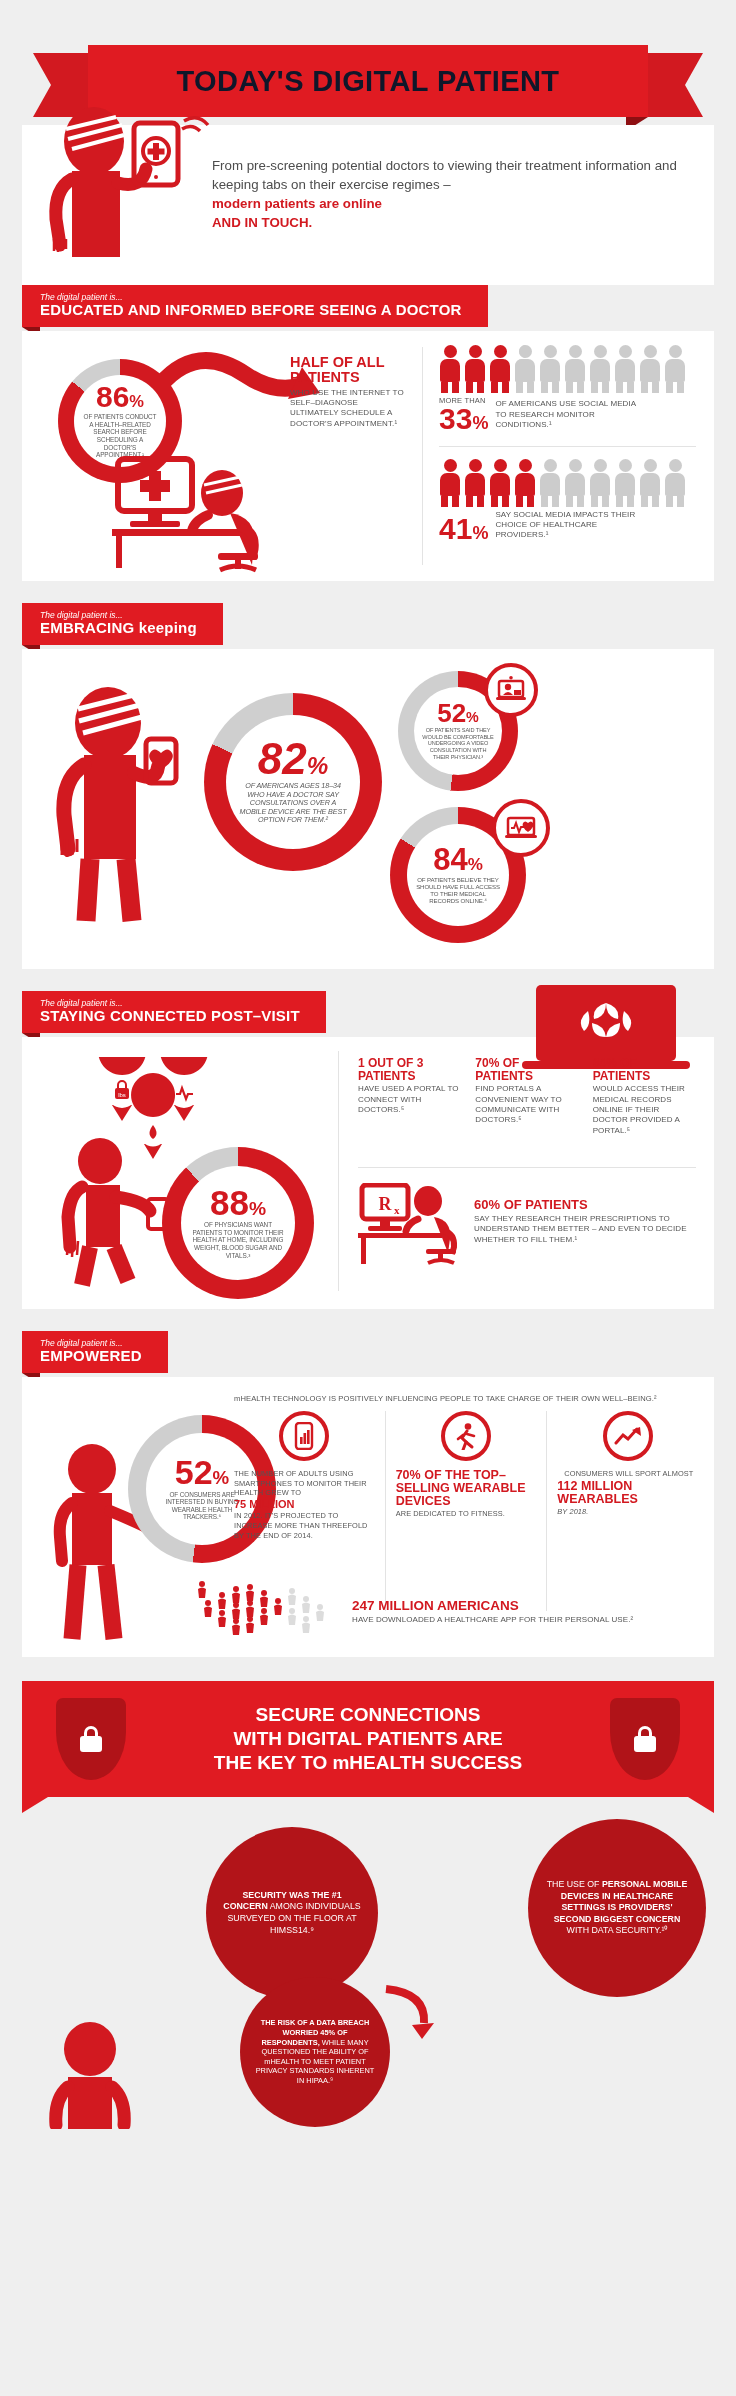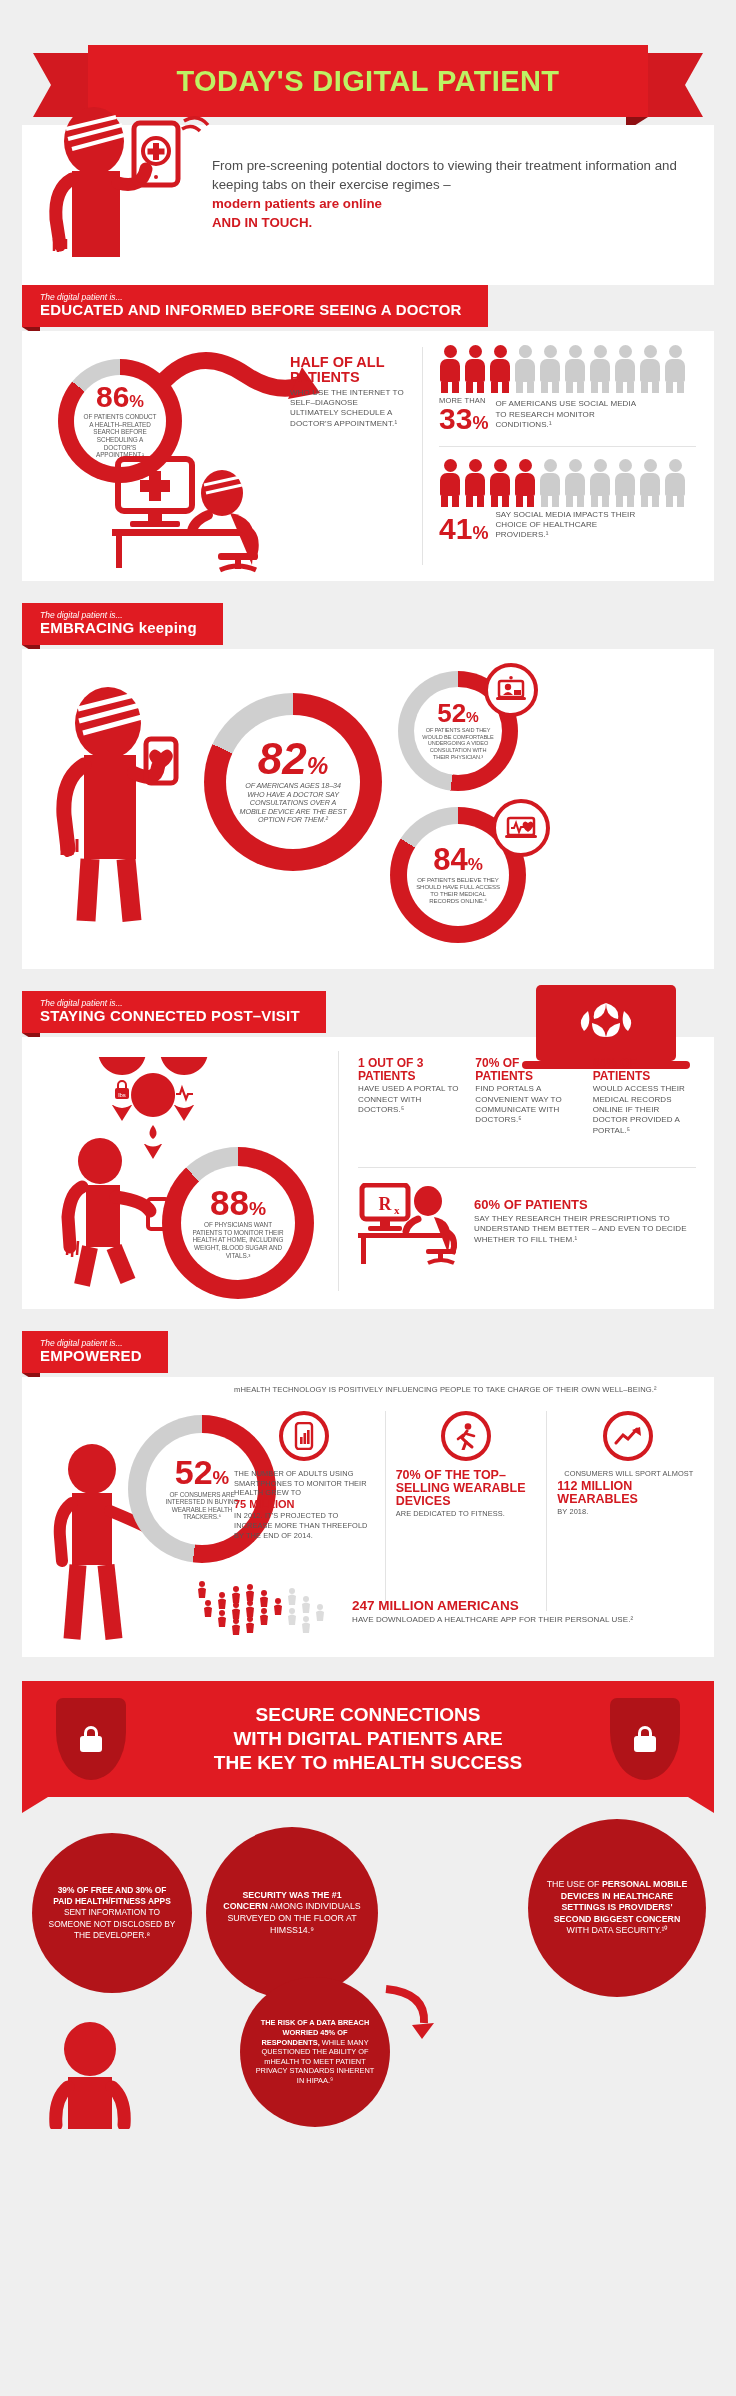--- a/index.html
+++ b/index.html
@@ -21,21 +21,21 @@
   .ribbon-tail-l { left:33px; clip-path: polygon(0 0, 100% 0, 100% 100%, 0 100%, 18px 50%); }
   .ribbon-tail-r { right:33px; clip-path: polygon(0 0, 100% 0, calc(100% - 18px) 50%, 100% 100%, 0 100%); }
   .ribbon-fold-l, .ribbon-fold-r { position:absolute; top:72px; width:22px; height:14px; background:#8e0f12; }
   .ribbon-fold-l { left:88px; clip-path: polygon(0 0, 100% 0, 100% 100%); }
   .ribbon-fold-r { right:88px; clip-path: polygon(0 0, 100% 0, 0 100%); }
   .ribbon-main {
     position:absolute; left:88px; right:88px; top:0; height:72px;
     background:#e01b22; display:flex; align-items:center; justify-content:center;
   }
   .ribbon-main h1 {
-    color:#bef264; font-size:29px; font-weight:bold; letter-spacing:0.4px;
+    color:#0f172a; font-size:29px; font-weight:bold; letter-spacing:0.4px;
     font-family:"Liberation Sans", sans-serif;
   }
 
   
   .panel { background:#fff; margin: 0 22px; position:relative; }
 
   
   .intro { height: 140px; display:flex; padding: 14px 0 0 0; }
   .intro-fig { width: 190px; position:relative; }
   .intro-text { flex:1; padding: 18px 30px 0 0; font-size:13.3px; line-height:1.42; color:#4d4d4d; }
@@ -586,21 +586,21 @@
       <div class="donut" style="position:absolute; left:106px; top:38px; width:148px; height:148px;
                   background: conic-gradient(from 0deg, #d21920 0% 52%, #cfcfcf 52% 100%);">
         <div class="hole" style="width:112px;height:112px;">
           <div class="pct" style="font-size:34px;">
             <span>52</span><span class="sym">%</span>
           </div>
           <div class="cap" style="font-size:6.4px; padding:3px 10px 0;">OF CONSUMERS ARE INTERESTED IN BUYING WEARABLE HEALTH TRACKERS.⁶</div>
         </div>
       </div>
 
-      <div class="small-cap" style="position:absolute; left:212px; top:8px; right:18px; font-size:7.6px;">mHEALTH TECHNOLOGY IS POSITIVELY INFLUENCING PEOPLE TO TAKE CHARGE OF THEIR OWN WELL–BEING.²</div>
+      <div class="small-cap" style="position:absolute; left:212px; top:17px; right:18px; font-size:7.6px;">mHEALTH TECHNOLOGY IS POSITIVELY INFLUENCING PEOPLE TO TAKE CHARGE OF THEIR OWN WELL–BEING.²</div>
 
       <div style="position:absolute; left:212px; top:34px; right:16px; display:flex; gap:10px;">
 
         <div style="flex:1;">
           <div class="icirc" style="width:50px;height:50px;margin:0 auto 8px;">
             <svg width="20" height="28" viewBox="0 0 20 28">
               <rect x="2" y="1" width="16" height="26" rx="3" fill="none" stroke="#d21920" stroke-width="2.4"></rect>
               <rect x="6" y="15" width="2.6" height="7" fill="#d21920"></rect>
               <rect x="9.5" y="11" width="2.6" height="11" fill="#d21920"></rect>
               <rect x="13" y="8" width="2.6" height="14" fill="#d21920"></rect>
@@ -631,21 +631,21 @@
 
         <div style="flex:1;">
           <div class="icirc" style="width:50px;height:50px;margin:0 auto 8px;">
             <svg width="28" height="20" viewBox="0 0 28 20">
               <path d="M2 17 l7 -8 l5 4 l9 -10" stroke="#d21920" stroke-width="3" fill="none" stroke-linecap="round"></path>
               <polygon points="26,1 27,10 18,4" fill="#d21920"></polygon>
             </svg>
           </div>
           <div class="small-cap" style="font-size:7.4px;margin-left:7px;">CONSUMERS WILL SPORT ALMOST</div>
           <div class="redhead" style="font-size:12.5px; line-height:1.05; margin:1px 0;">112 MILLION WEARABLES</div>
-          <div class="small-cap" style="font-size:7.4px;">BY 2018.</div>
+          <div class="small-cap" style="font-size:7.4px;font-style:italic;">BY 2018.</div>
         </div>
       </div>
 
       <div style="position:absolute; left:176px; bottom:14px; right:20px; display:flex; align-items:center; gap:14px;">
         <svg width="140" height="62" viewBox="0 0 140 62">
           <g fill="#d21920">
             <g id="pp">
                 <circle cx="4" cy="3" r="3"></circle>
                 <path d="M0 8 q4 -3 8 0 l-1 9 h-6 z"></path>
               </g>
@@ -719,23 +719,20 @@
     </div>
   </div>
 
   <div style="position:relative; margin:0 22px; height:16px;">
     <div style="position:absolute;left:0;top:0;width:0;height:0;border-left:26px solid #e01b22;border-bottom:16px solid transparent;"></div>
     <div style="position:absolute;right:0;top:0;width:0;height:0;border-right:26px solid #e01b22;border-bottom:16px solid transparent;"></div>
   </div>
 
   <div style="position:relative; height:300px; margin:0 22px;">
 
-    <div class="circ-card" style="position:absolute; left:10px; top:20px; width:160px; height:160px;">
-      <div class="inner" style="font-size:8.4px; line-height:1.32;"><b>39% OF FREE AND 30% OF PAID HEALTH/FITNESS APPS</b> SENT INFORMATION TO SOMEONE NOT DISCLOSED BY THE DEVELOPER.⁸</div>
-    </div>
 
     <div class="circ-card" style="position:absolute; left:184px; top:14px; width:172px; height:172px;">
       <div class="inner" style="font-size:8.8px; line-height:1.32;"><b>SECURITY WAS THE #1 CONCERN</b> AMONG INDIVIDUALS SURVEYED ON THE FLOOR AT HIMSS14.⁹</div>
     </div>
 
     <div class="circ-card" style="position:absolute; right:8px; top:6px; width:178px; height:178px;">
       <div class="inner" style="font-size:8.8px; line-height:1.32;">THE USE OF <b>PERSONAL MOBILE DEVICES IN HEALTHCARE SETTINGS IS PROVIDERS' SECOND BIGGEST CONCERN</b> WITH DATA SECURITY.¹⁰</div>
     </div>
 
     <div class="circ-card" style="position:absolute; left:218px; top:164px; width:150px; height:150px;">

